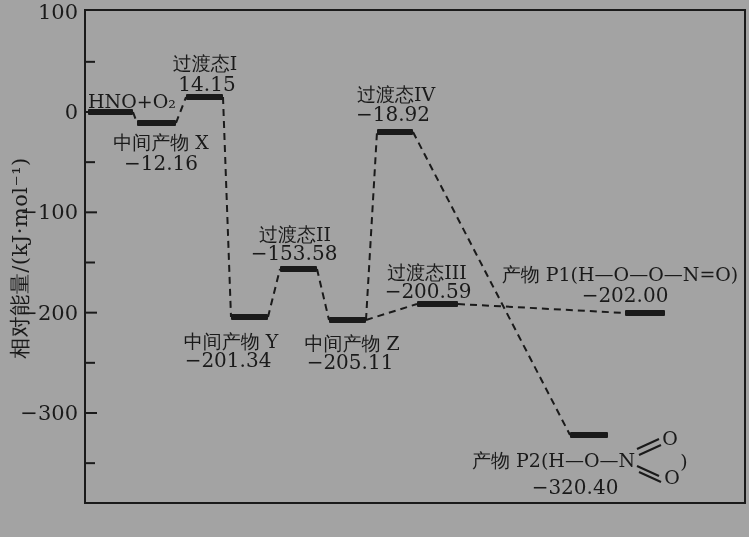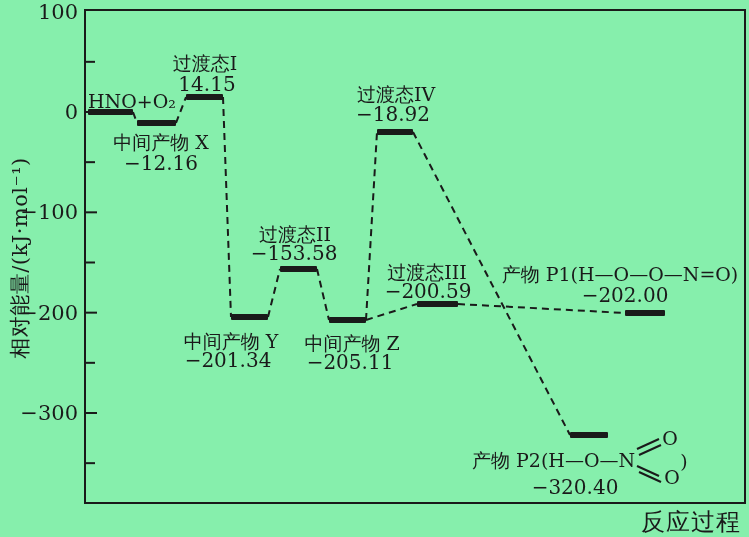--- a/index.html
+++ b/index.html
@@ -8,21 +8,21 @@
     background: #ffffff;
     width: 749px;
     height: 537px;
     overflow: hidden;
     font-family: "DejaVu Serif", "Liberation Serif", serif;
   }
   #figure {
     position: relative;
     width: 749px;
     height: 537px;
-    background: #86efac;
+    background: #a3a3a3;
     color: #1a1a1a;
   }
   #diagram-svg {
     position: absolute;
     left: 0;
     top: 0;
   }
   .y-axis-title {
     position: absolute;
     left: 20px;
@@ -118,14 +118,13 @@
       <text x="472" y="467" text-anchor="start" class="lvl-name">产物 P2(H—O—N</text>
       <line x1="637" y1="449" x2="659" y2="439" stroke="#1a1a1a" stroke-width="2"></line>
       <line x1="639" y1="455" x2="661" y2="445" stroke="#1a1a1a" stroke-width="2"></line>
       <line x1="637" y1="466" x2="659" y2="476" stroke="#1a1a1a" stroke-width="2"></line>
       <line x1="639" y1="472" x2="661" y2="482" stroke="#1a1a1a" stroke-width="2"></line>
       <text x="670" y="445" text-anchor="middle" class="lvl-name">O</text>
       <text x="672" y="484" text-anchor="middle" class="lvl-name">O</text>
       <text x="684" y="468" text-anchor="middle" class="lvl-name">)</text>
     </svg>
   <div class="y-axis-title">相对能量/(kJ·mol⁻¹)</div>
-  <div class="x-axis-title">反应过程</div>
 </div>
 
 </body></html>

